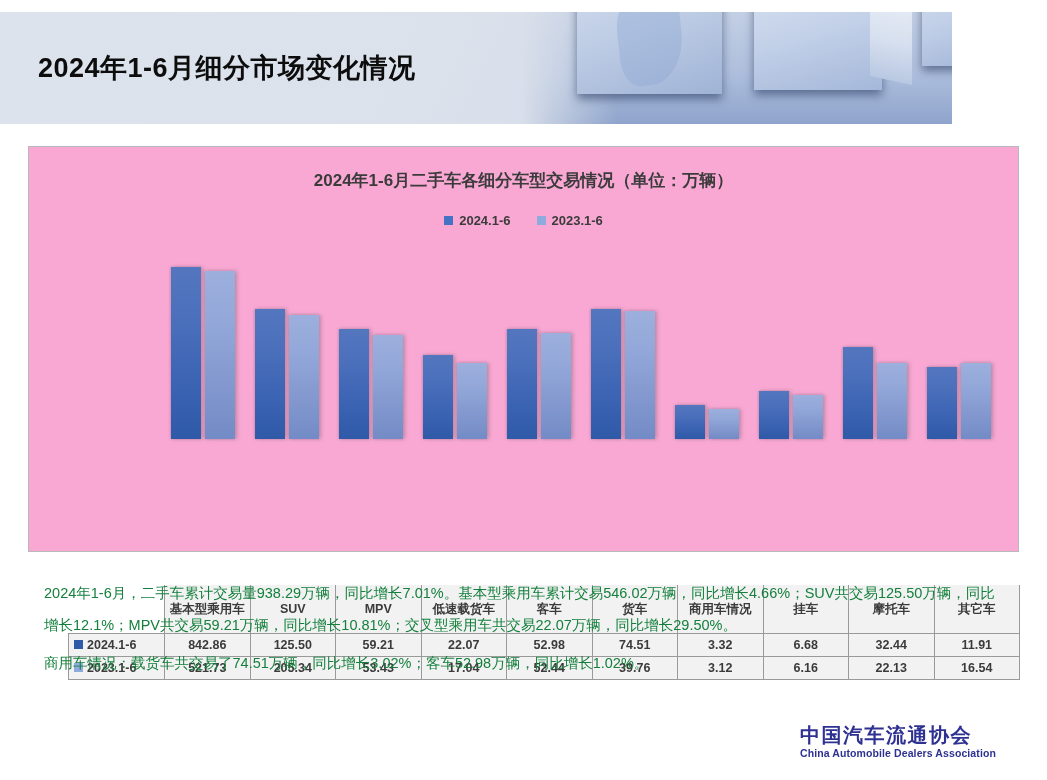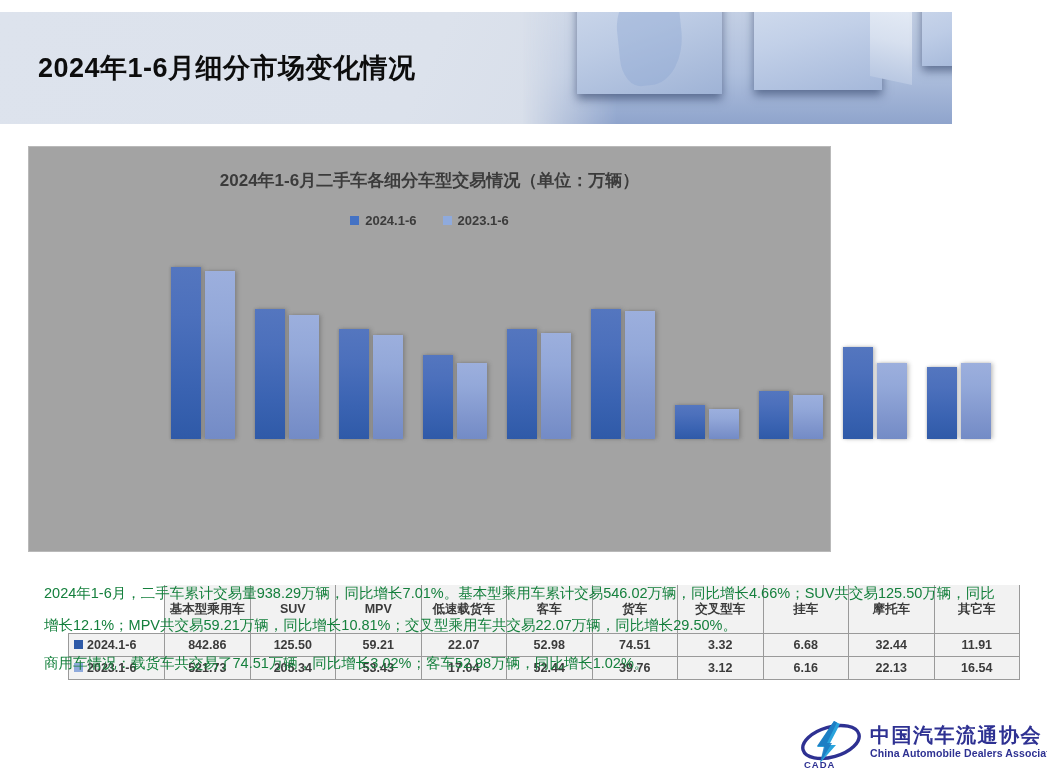--- a/index.html
+++ b/index.html
@@ -77,22 +77,22 @@
     font-weight: bold;
     color: #0d0d0d;
     letter-spacing: 0.5px;
     white-space: nowrap;
   }
 
   
   .chart-card {
     position: absolute;
     left: 28px; top: 146px;
-    width: 803px; height: 406px;
-    background: #a3a3a3;
+    width: 991px; height: 406px;
+    background: #f9a8d4;
     border: 1px solid #b9b9b9;
     box-sizing: border-box;
   }
   .chart-title {
     position: absolute;
     left: 0; top: 22px;
     width: 100%;
     text-align: center;
     font-size: 17px;
     font-weight: bold;
@@ -338,21 +338,21 @@
       </colgroup>
     <thead>
       <tr class="head-row" id="table-head-row">
         <td class="corner"></td>
       <td>基本型乘用车</td>
           <td>SUV</td>
           <td>MPV</td>
           <td>低速载货车</td>
           <td>客车</td>
           <td>货车</td>
-          <td>交叉型车</td>
+          <td>商用车情况</td>
           <td>挂车</td>
           <td>摩托车</td>
           <td>其它车</td>
         </tr>
     </thead>
     <tbody id="table-body">
         <tr>
           <td class="rowlabel"><span class="row-swatch" style="background: rgb(46, 90, 168);"></span>2024.1-6</td>
           <td>842.86</td>
           <td>125.50</td>
@@ -381,25 +381,17 @@
       </tbody>
   </table>
 </div>
 
 <div class="body-text">
   <p>2024年1-6月，二手车累计交易量938.29万辆，同比增长7.01%。基本型乘用车累计交易546.02万辆，同比增长4.66%；SUV共交易125.50万辆，同比增长12.1%；MPV共交易59.21万辆，同比增长10.81%；交叉型乘用车共交易22.07万辆，同比增长29.50%。</p>
   <p>商用车情况：载货车共交易了74.51万辆，同比增长3.02%；客车52.98万辆，同比增长1.02%。</p>
 </div>
 
 <div class="logo">
-  <div class="logo-mark">
-    <svg viewBox="0 0 62 54" width="62" height="54" aria-hidden="true">
-      <ellipse cx="31" cy="27" rx="29" ry="15" fill="none" stroke="#2e3192" stroke-width="3.4" transform="rotate(-16 31 27)"></ellipse>
-      <path d="M34 6 L40 9 L29 30 L36 30 L20 48 L25 32 L17 32 Z" fill="#29a3dc"></path>
-      <path d="M34 6 L37 7.5 L27 28 L32 28 L20 48 L24 31 L17 31 Z" fill="#1b78bf" opacity="0.85"></path>
-    </svg>
-    <div class="logo-cada">CADA</div>
-  </div>
   <div class="logo-text-block">
     <div class="logo-cn">中国汽车流通协会</div>
     <div class="logo-en">China Automobile Dealers Association</div>
   </div>
 </div>
 
 </body></html>

